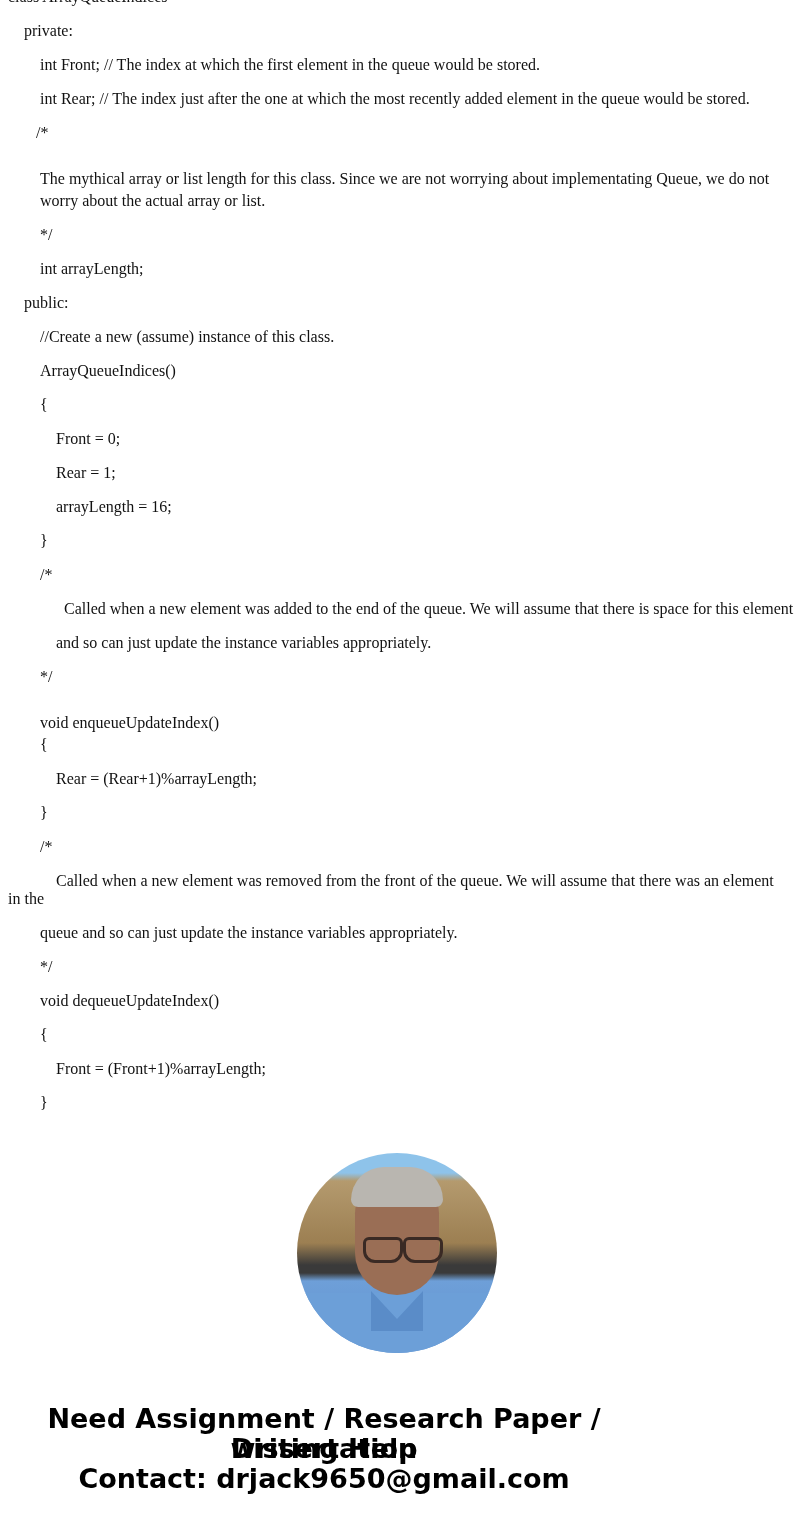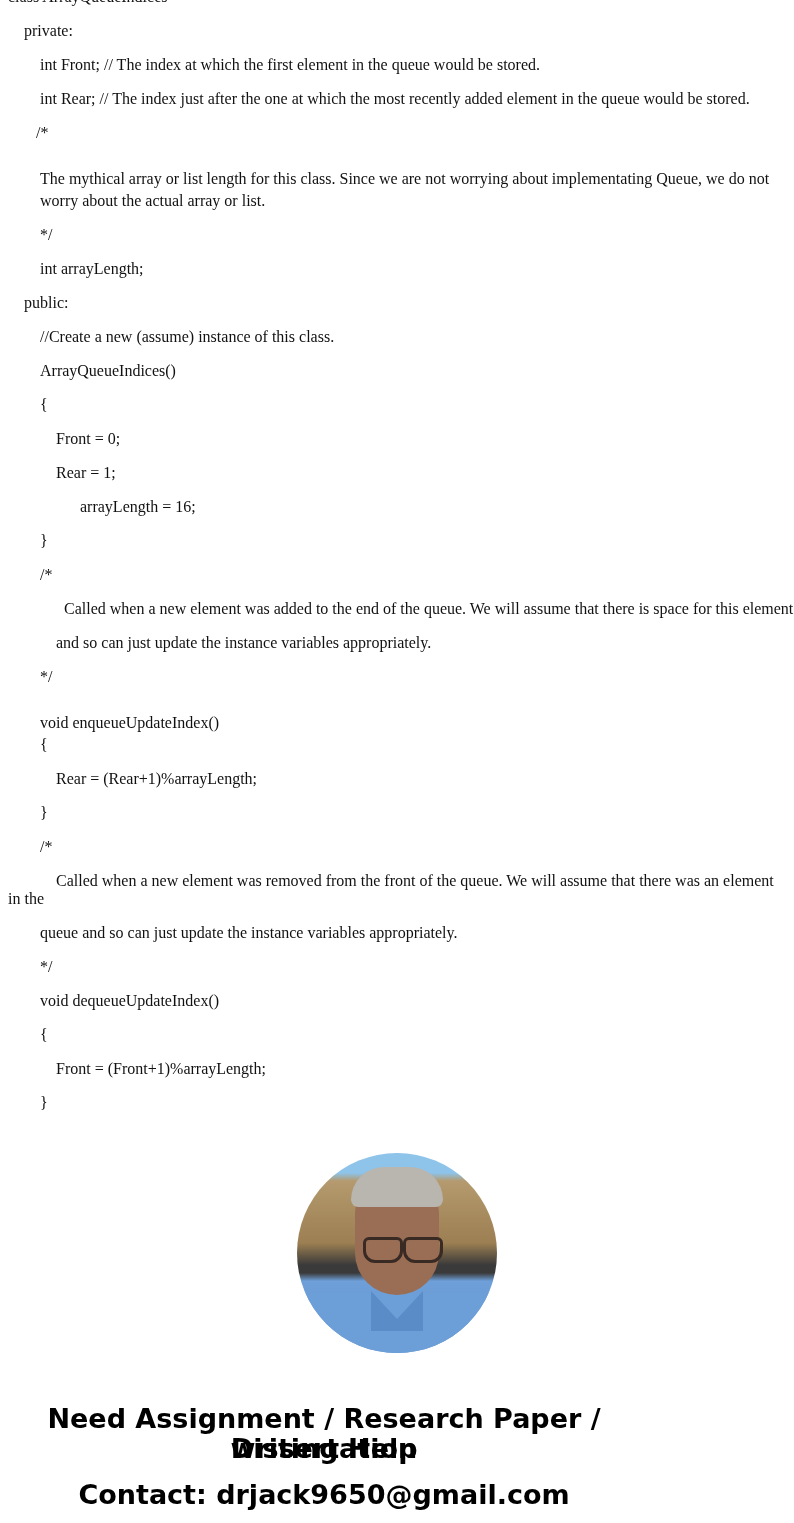--- a/index.html
+++ b/index.html
@@ -30,21 +30,21 @@
     <div class="line" style="left: 40px; top: 170px;">The mythical array or list length for this class. Since we are not worrying about implementating Queue, we do not</div>
     <div class="line" style="left: 40px; top: 192px;">worry about the actual array or list.</div>
     <div class="line" style="left: 40px; top: 226px;">*/</div>
     <div class="line" style="left: 40px; top: 260px;">int arrayLength;</div>
     <div class="line" style="left: 24px; top: 294px;">public:</div>
     <div class="line" style="left: 40px; top: 328px;">//Create a new (assume) instance of this class.</div>
     <div class="line" style="left: 40px; top: 362px;">ArrayQueueIndices()</div>
     <div class="line" style="left: 40px; top: 396px;">{</div>
     <div class="line" style="left: 56px; top: 430px;">Front = 0;</div>
     <div class="line" style="left: 56px; top: 464px;">Rear = 1;</div>
-    <div class="line" style="left: 56px; top: 498px; margin-left: 24px;">arrayLength = 16;</div>
+    <div class="line" style="left: 56px; top: 498px;">arrayLength = 16;</div>
     <div class="line" style="left: 40px; top: 532px;">}</div>
     <div class="line" style="left: 40px; top: 566px;">/*</div>
     <div class="line" style="left: 56px; top: 600px; margin-left: 8px;">Called when a new element was added to the end of the queue. We will assume that there is space for this element</div>
     <div class="line" style="left: 56px; top: 634px;">and so can just update the instance variables appropriately.</div>
     <div class="line" style="left: 40px; top: 668px;">*/</div>
     <div class="line" style="left: 40px; top: 702px; margin-top: 12px;">void enqueueUpdateIndex()</div>
     <div class="line" style="left: 40px; top: 736px;">{</div>
     <div class="line" style="left: 56px; top: 770px;">Rear = (Rear+1)%arrayLength;</div>
     <div class="line" style="left: 40px; top: 804px;">}</div>
     <div class="line" style="left: 40px; top: 838px;">/*</div>
@@ -62,13 +62,13 @@
   <div class="shirt"></div>
   <div class="collar"></div>
   <div class="face"></div>
   <div class="hair"></div>
   <div class="glasses-l"></div>
   <div class="glasses-r"></div>
 </div>
 
 <div class="promo" style="top:1404px;">Need Assignment / Research Paper / Dissertation</div>
 <div class="promo" style="top:1434px;">writing Help</div>
-<div class="promo" style="top:1464px;margin-top:16px;">Contact: drjack9650@gmail.com</div>
+<div class="promo" style="top:1464px;">Contact: drjack9650@gmail.com</div>
 
 </body></html>

